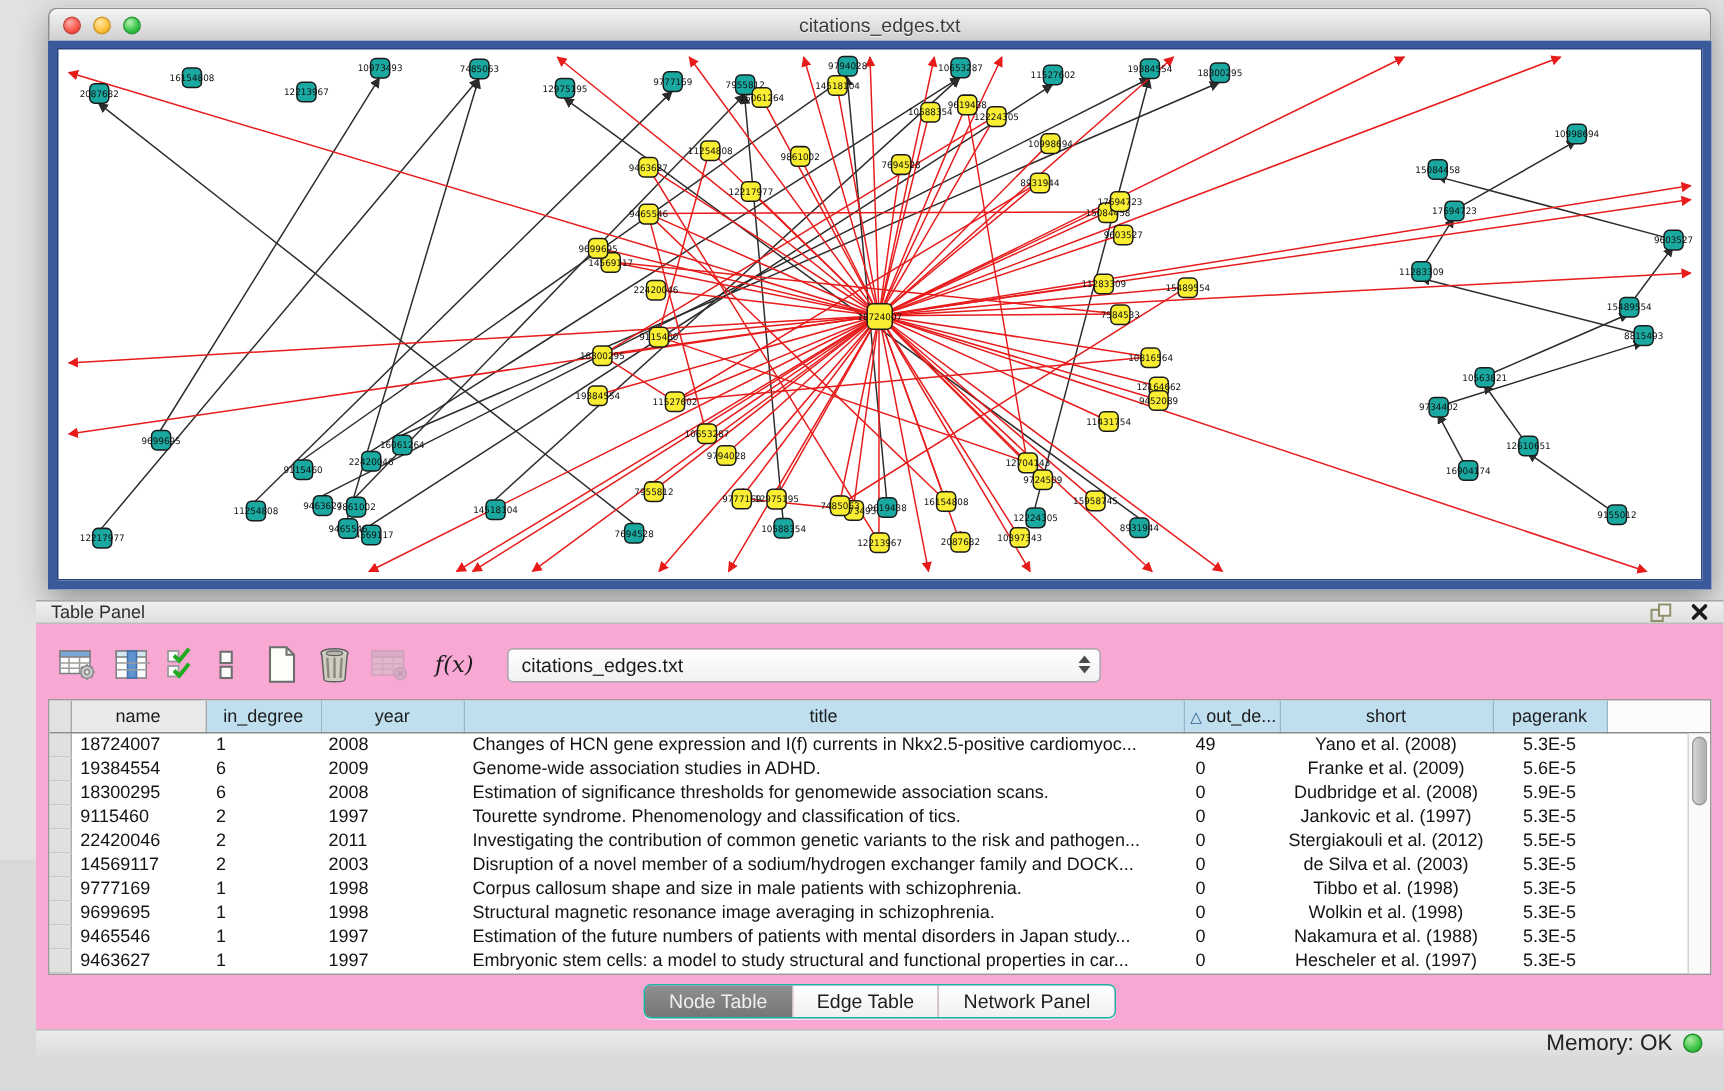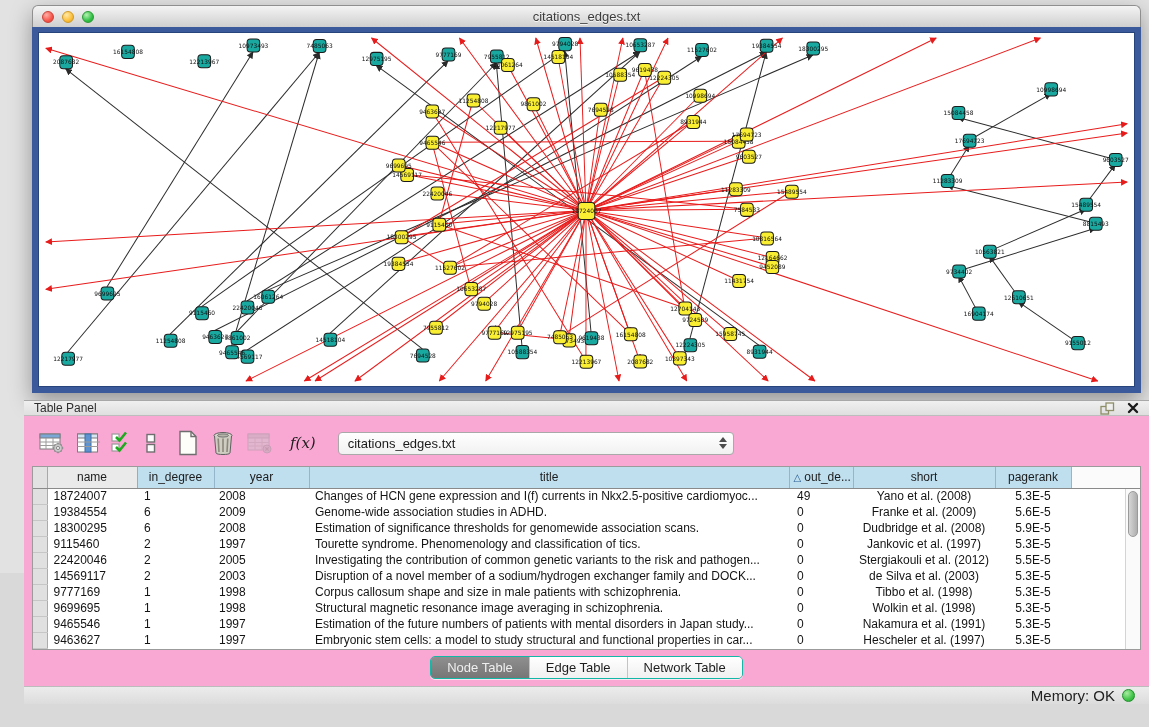--- a/index.html
+++ b/index.html
@@ -729,21 +729,21 @@
           <td class="d-title">Tourette syndrome. Phenomenology and classification of tics.</td>
           <td class="d-out">0</td>
           <td class="d-short">Jankovic et al. (1997)</td>
           <td class="d-pr">5.3E-5</td>
           <td></td>
         </tr>
             <tr>
           <td class="gutter"></td>
           <td class="d-name">22420046</td>
           <td class="d-in">2</td>
-          <td class="d-year">2005</td>
+          <td class="d-year">2011</td>
           <td class="d-title">Investigating the contribution of common genetic variants to the risk and pathogen...</td>
           <td class="d-out">0</td>
           <td class="d-short">Stergiakouli et al. (2012)</td>
           <td class="d-pr">5.5E-5</td>
           <td></td>
         </tr>
             <tr>
           <td class="gutter"></td>
           <td class="d-name">14569117</td>
           <td class="d-in">2</td>
@@ -776,21 +776,21 @@
           <td class="d-pr">5.3E-5</td>
           <td></td>
         </tr>
             <tr>
           <td class="gutter"></td>
           <td class="d-name">9465546</td>
           <td class="d-in">1</td>
           <td class="d-year">1997</td>
           <td class="d-title">Estimation of the future numbers of patients with mental disorders in Japan study...</td>
           <td class="d-out">0</td>
-          <td class="d-short">Nakamura et al. (1991)</td>
+          <td class="d-short">Nakamura et al. (1988)</td>
           <td class="d-pr">5.3E-5</td>
           <td></td>
         </tr>
             <tr>
           <td class="gutter"></td>
           <td class="d-name">9463627</td>
           <td class="d-in">1</td>
           <td class="d-year">1997</td>
           <td class="d-title">Embryonic stem cells: a model to study structural and functional properties in car...</td>
           <td class="d-out">0</td>
@@ -803,21 +803,21 @@
 
       <div class="vscroll">
         <div class="vthumb"></div>
       </div>
     </div>
 
     <div class="tabbar">
       <div class="seg">
         <button class="selected">Node Table</button>
         <button>Edge Table</button>
-        <button>Network Table</button>
+        <button>Network Panel</button>
       </div>
     </div>
   </div>
 
   <div class="statusbar">
     <span class="mem-label">Memory: OK</span>
     <span class="mem-dot"></span>
   </div>
 
 </div>

